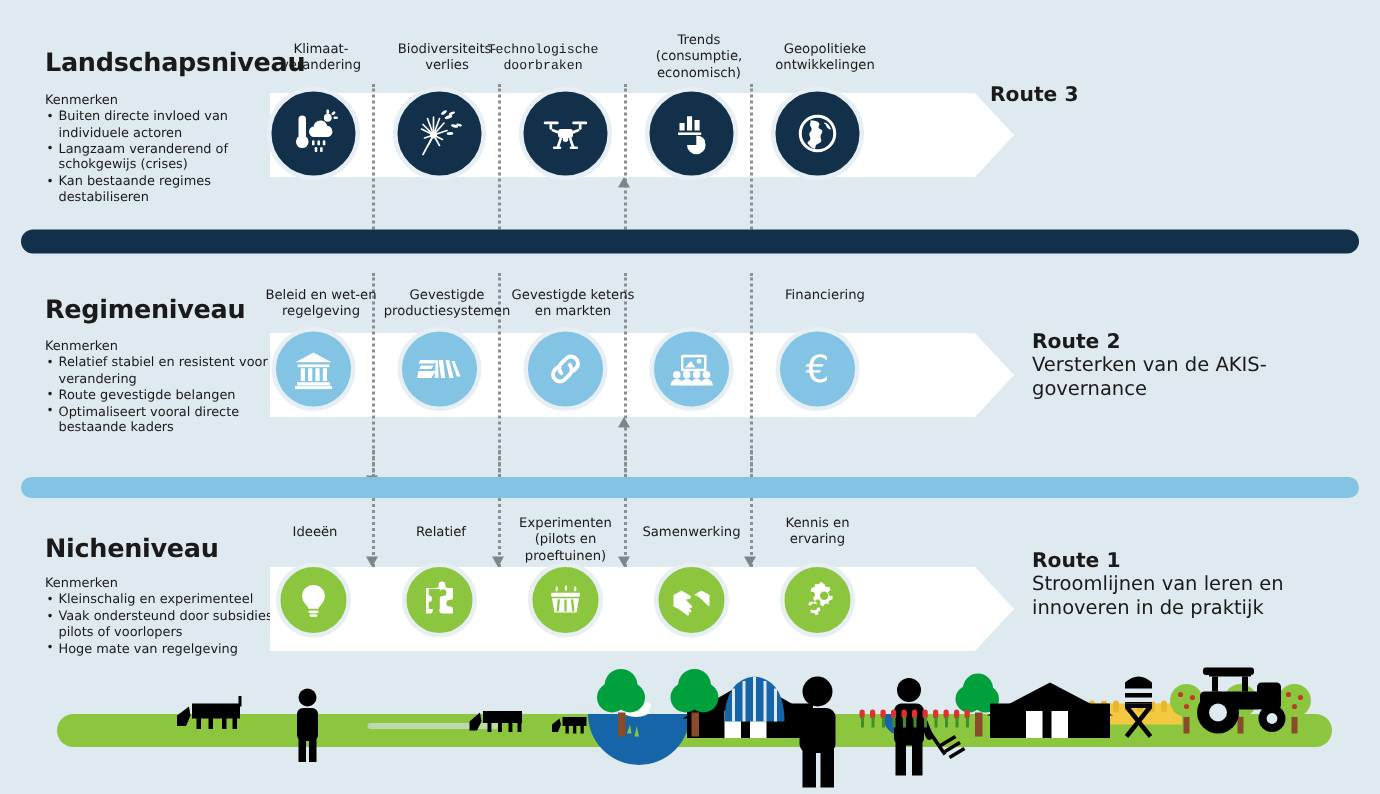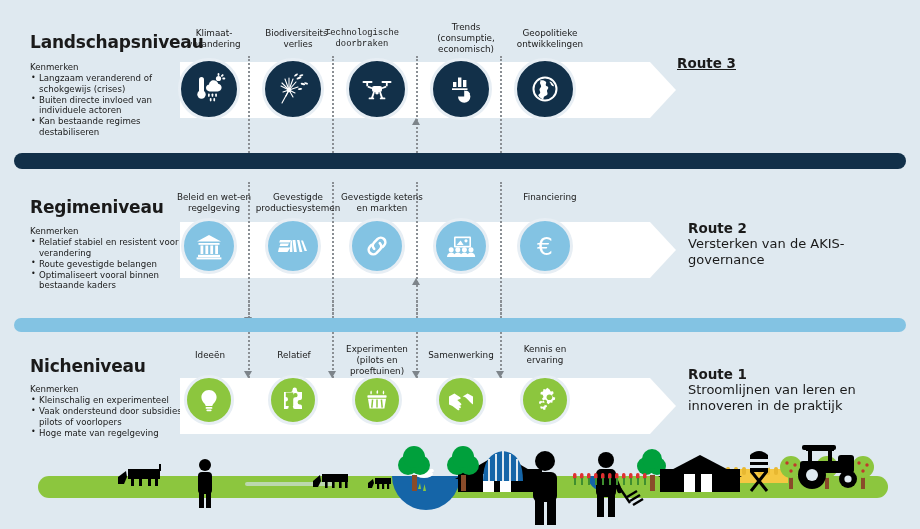--- a/index.html
+++ b/index.html
@@ -80,38 +80,38 @@
 </style>
 </head>
 <body>
 
 <div class="canvas">
 
   <div class="lvl-title" style="left:30px; top:32px;">Landschapsniveau</div>
   <div class="kenm" style="left:30px; top:62px;">
     <div class="k-head">Kenmerken</div>
     <ul>
+      <li>Buiten directe invloed van individuele actoren</li>
       <li>Langzaam veranderend of schokgewijs (crises)</li>
-      <li>Buiten directe invloed van individuele actoren</li>
       <li>Kan bestaande regimes destabiliseren</li>
     </ul>
   </div>
 
   <div class="band" style="left:180px; top:62px; width:495px;">
     <div class="bar" style="width:470px;"></div>
     <div class="tip" style="left:470px;"></div>
   </div>
 
   <div class="lvl-title" style="left:30px; top:197px;">Regimeniveau</div>
   <div class="kenm" style="left:30px; top:226px;">
     <div class="k-head">Kenmerken</div>
     <ul>
       <li>Relatief stabiel en resistent voor verandering</li>
       <li>Route gevestigde belangen</li>
-      <li>Optimaliseert vooral binnen bestaande kaders</li>
+      <li>Optimaliseert vooral directe bestaande kaders</li>
     </ul>
   </div>
   <div class="band" style="left:180px; top:222px; width:495px;">
     <div class="bar" style="width:470px;"></div>
     <div class="tip" style="left:470px;"></div>
   </div>
 
   <div class="lvl-title" style="left:30px; top:356px;">Nicheniveau</div>
   <div class="kenm" style="left:30px; top:384px;">
     <div class="k-head">Kenmerken</div>
@@ -426,21 +426,21 @@
         <g fill="#fff">
           <path d="M18.6 3.4 l1.1 2.1 2.3-.3 .7 2.1 -1.7 1.6 .9 2.2 2.3.4 -.3 2.2 -2.2.8 -.4 2.3 -2.2-.4 -1.4 1.9 -1.9-1.2 .2-2.3 -1.9-1.4 -2 1.2 -1.1-1.9 1.5-1.8 -.8-2.2 -2.3-.4 .4-2.2 2.2-.7 .5-2.3 2.2.5 1.5-1.8z"></path>
           <circle cx="18.4" cy="11.2" r="2.8" fill="#8cc63e"></circle>
           <path d="M9.6 14.6 l1.5 1 1.4-.9 1.1 1.4 -.8 1.6 1 1.5 1.7-.2 .5 1.8 -1.5 1 0 1.8 -1.8.4 -1-1.5 -1.8.2 -.7-1.7 1.1-1.4 -.6-1.7 -1.7-.5 .2-1.8 1.7-.6z"></path>
           <circle cx="11.6" cy="18.6" r="2.2" fill="#8cc63e"></circle>
         </g>
       </svg>
     </span>
   </div>
 
-  <div class="route" style="left:677px; top:55px;text-decoration:underline;">
+  <div class="route" style="left:660px; top:55px;">
     <div class="r-title">Route 3</div>
   </div>
   <div class="route" style="left:688px; top:220px;">
     <div class="r-title">Route 2</div>
     <div class="r-body">Versterken van de AKIS-governance</div>
   </div>
   <div class="route" style="left:688px; top:366px;">
     <div class="r-title">Route 1</div>
     <div class="r-body">Stroomlijnen van leren en innoveren in de praktijk</div>
   </div>

